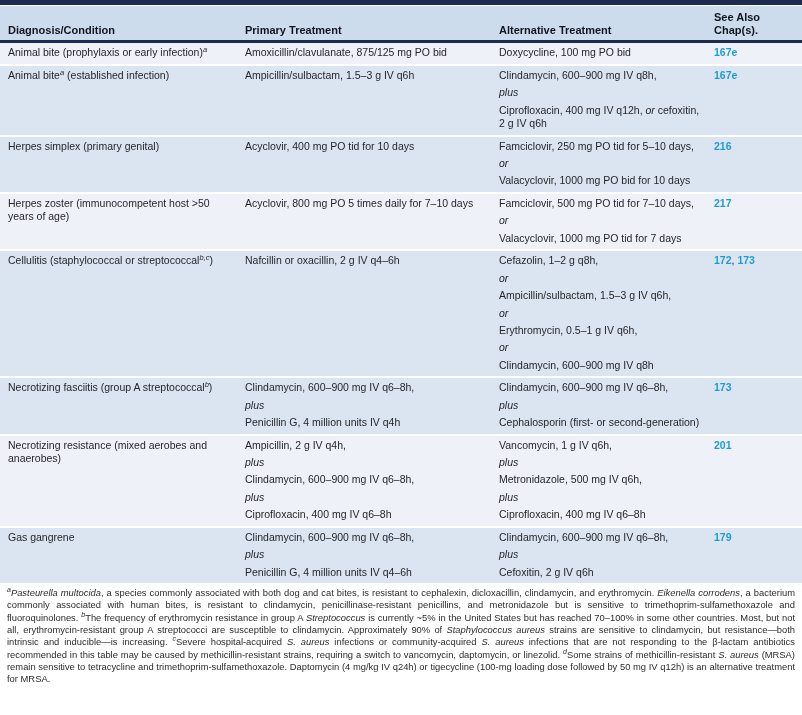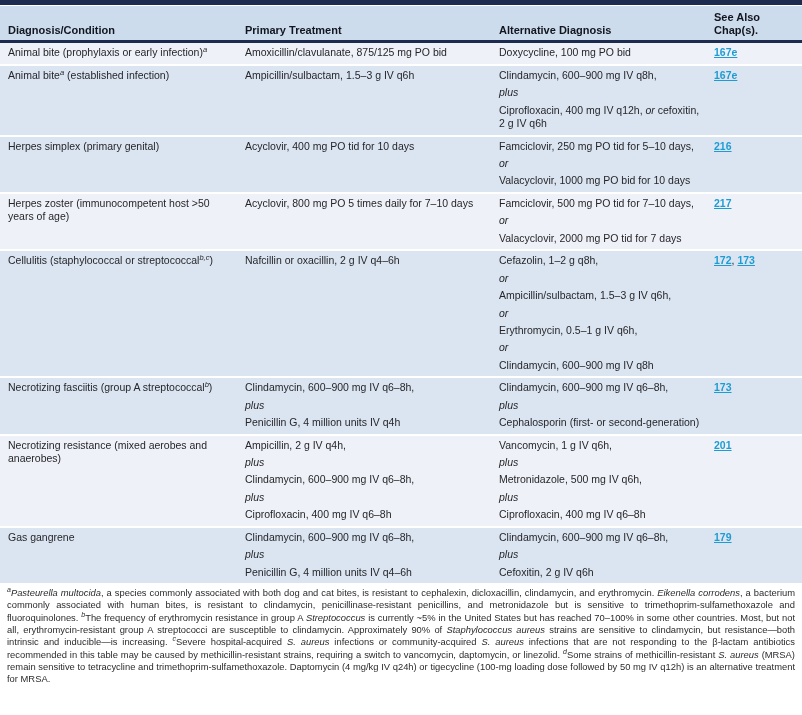--- a/index.html
+++ b/index.html
@@ -46,21 +46,20 @@
   sup {
     font-size:7.5px;
     font-style:italic;
     line-height:0;
     vertical-align:super;
   }
   .chap {
     color:var(--c-link,#1e9cd2);
     font-weight:bold;
     cursor:pointer;
-    text-decoration:underline;
   }
   .footnotes {
     font-size:9.4px;
     line-height:1.31;
     text-align:justify;
     padding:4px 7px 2px 7px;
     color:#2b2b2e;
   }
   .footnotes sup { font-size:7px; }
 </style>
@@ -73,21 +72,21 @@
     <colgroup>
       <col style="width:237px">
       <col style="width:254px">
       <col style="width:215px">
       <col style="width:96px">
     </colgroup>
     <thead>
       <tr>
         <th>Diagnosis/Condition</th>
         <th>Primary Treatment</th>
-        <th>Alternative Diagnosis</th>
+        <th>Alternative Treatment</th>
         <th>See Also Chap(s).</th>
       </tr>
     </thead>
     <tbody id="tbody">
         <tr class="light">
           <td>
             <div class="line"><span>Animal bite (prophylaxis or early infection)</span><sup>a</sup></div>
           </td>
           <td>
             <div class="line"><span>Amoxicillin/clavulanate, 875/125 mg PO bid</span></div>
@@ -128,21 +127,21 @@
         <tr class="light">
           <td>
             <div class="line"><span>Herpes zoster (immunocompetent host &gt;50 years of age)</span></div>
           </td>
           <td>
             <div class="line"><span>Acyclovir, 800 mg PO 5 times daily for 7–10 days</span></div>
           </td>
           <td>
             <div class="line"><span>Famciclovir, 500 mg PO tid for 7–10 days,</span></div>
             <div class="line"><span class="it">or</span></div>
-            <div class="line"><span>Valacyclovir, 2000 mg PO tid for 7 days</span></div>
+            <div class="line"><span>Valacyclovir, 1000 mg PO tid for 7 days</span></div>
           </td>
           <td><span class="chap">217</span></td>
         </tr>
         <tr class="dark">
           <td>
             <div class="line"><span>Cellulitis (staphylococcal or streptococcal</span><sup>b,c</sup><span>)</span></div>
           </td>
           <td>
             <div class="line"><span>Nafcillin or oxacillin, 2 g IV q4–6h</span></div>
           </td>

